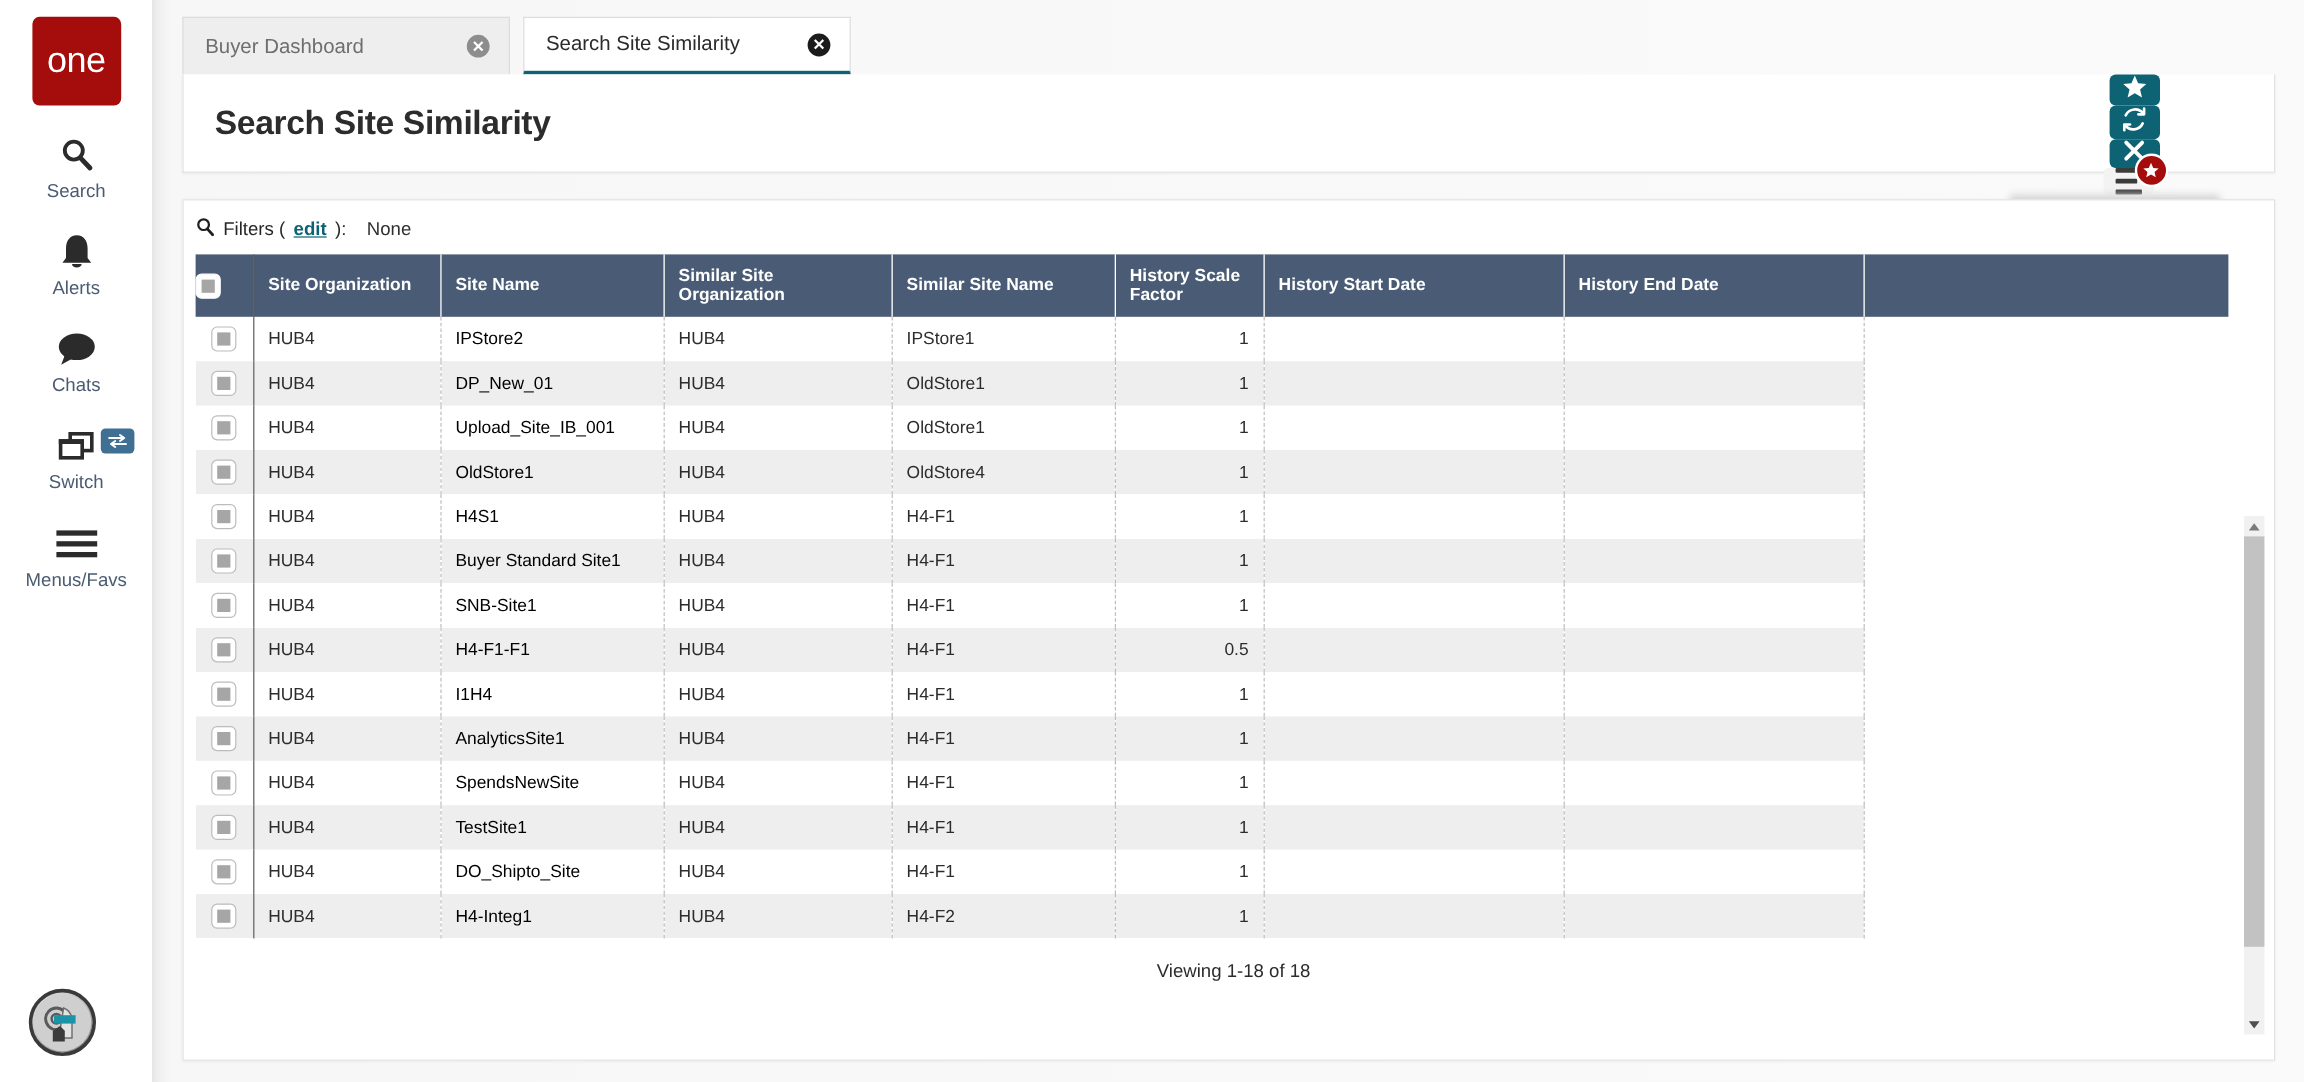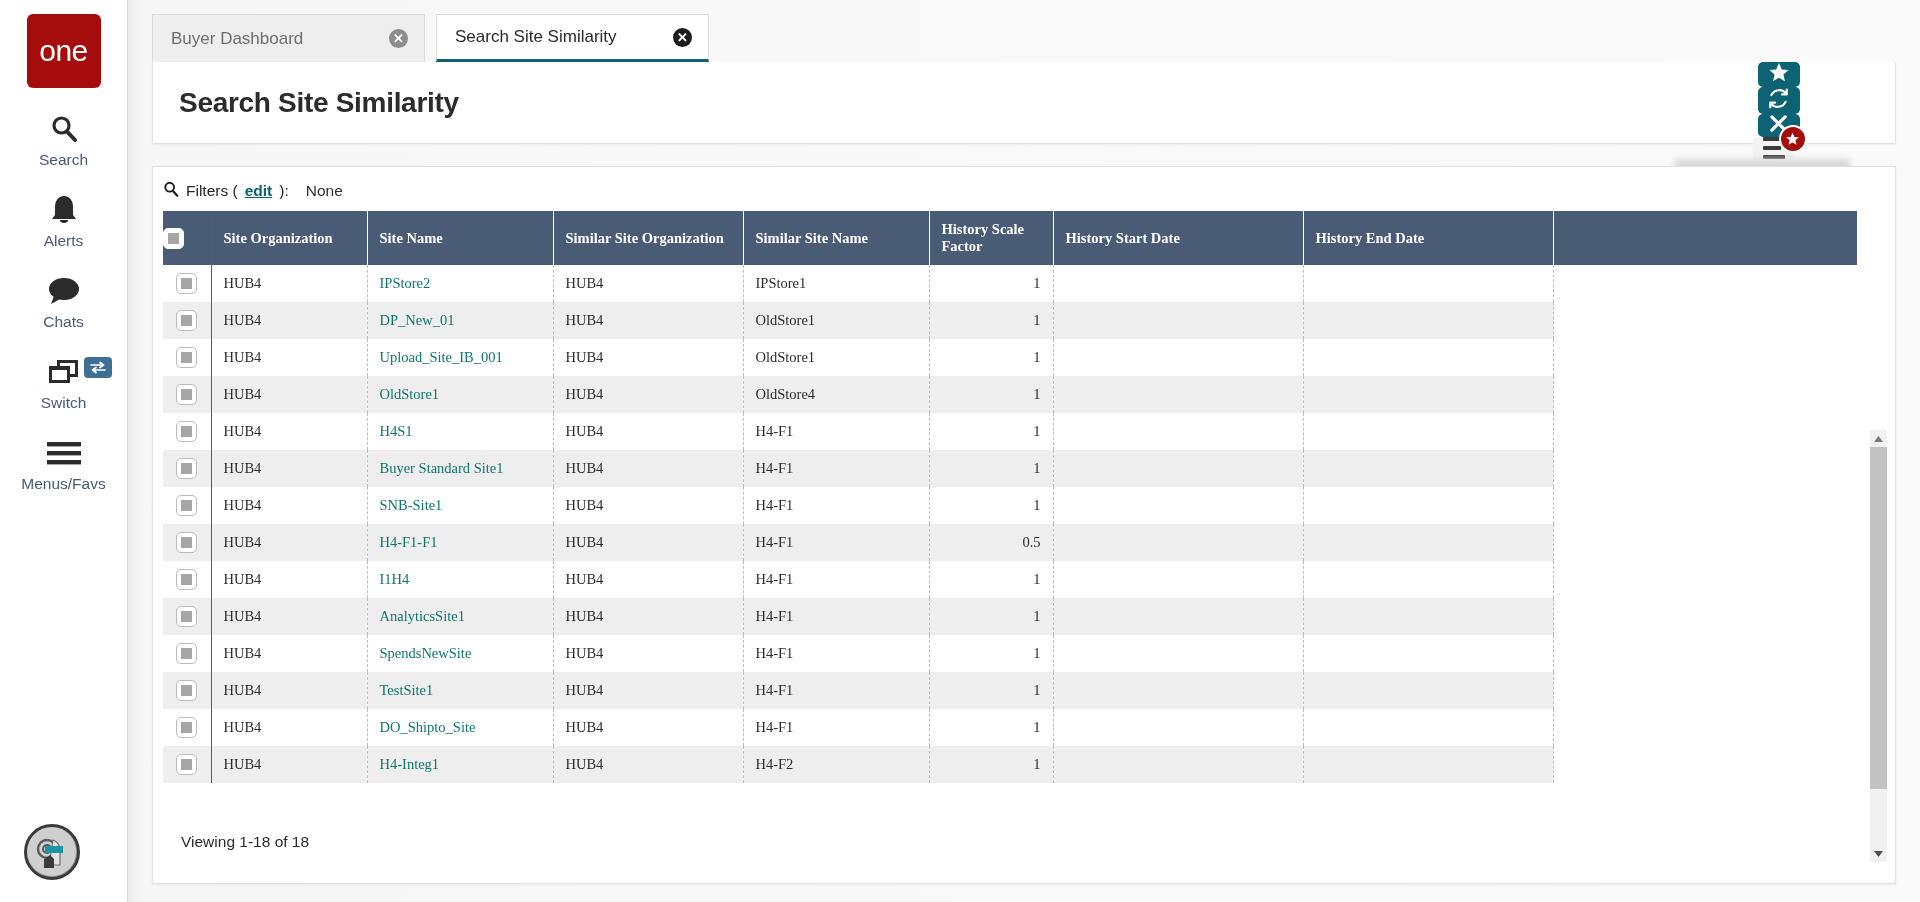--- a/index.html
+++ b/index.html
@@ -153,40 +153,40 @@
   }
   .filters-row {
     display: flex; align-items: center; gap: 7px;
     padding: 14px 0 10px 10px; font-size: 15.5px; color: #262626;
   }
   .filters-label { font-weight: normal; }
   .filters-edit { color: #0d6274; text-decoration: underline; font-weight: bold; cursor: pointer; }
   .filters-value { margin-left: 10px; color: #2f2f2f; font-weight: normal; }
 
   .grid-wrap { position: relative; margin: 0 8px 0 10px; }
-  table.grid { border-collapse: collapse; width: 1694px; table-layout: fixed; font-family: Liberation Serif, serif; }
+  table.grid { border-collapse: collapse; width: 1694px; table-layout: fixed; }
   table.grid thead th {
     background: #4a5c75; color: #ffffff;
     font-size: 14.5px; font-weight: bold; text-align: left;
     padding: 10px 12px; vertical-align: middle;
     border-right: 1px solid #ffffff; height: 50px;
   }
   table.grid thead th.last-col { border-right: none; }
   table.grid thead th.num { text-align: left; }
   table.grid tbody td {
     font-size: 14.5px; color: #2c2c2c; padding: 8px 12px; height: 37px;
     border-right: 1px dashed #bdbdbd; vertical-align: middle;
     white-space: nowrap; overflow: hidden; text-overflow: ellipsis;
   }
   table.grid tbody td.last-col { border-right: none; }
   table.grid tbody tr.odd td { background: #ffffff; }
   table.grid tbody tr.even td { background: #eeeeee; }
   table.grid tbody tr td.filler { background: #ffffff !important; border-right:none; }
   td.num { text-align: right; padding-right: 14px; }
-  .cell-link { color: #0f766e; cursor: pointer; }
+  .cell-link { color: #000000; cursor: pointer; }
   .chk-cell { width: 48px; padding: 0 !important; text-align: center;
               border-right: 1px solid #5b5b5b !important; }
   .chk {
     width: 21px; height: 21px; border-radius: 5px; border: 1px solid #bcbcbc;
     background: #fff; display: inline-flex; align-items: center; justify-content: center;
     cursor: pointer;
   }
   .chk i { width: 11px; height: 11px; background: #a6a6a6; display: block; }
   th .chk { border-color: #ffffff; }
 
@@ -197,21 +197,21 @@
   }
   .vs-arrow { width: 17px; height: 17px; display:flex; align-items:center; justify-content:center; cursor: pointer;}
   .vs-track { flex: 1 1 auto; width: 17px; position: relative; }
   .vs-thumb {
     position: absolute; top: 0; left: 0; width: 17px; height: 342px;
     background: #c2c2c2; cursor: pointer;
   }
 
   .footer-bar {
     position: absolute; left: 0; right: 0; bottom: 0; height: 82px;
-    display: flex; align-items: center; padding: 0 20px 0 28px;
+    display: flex; align-items: center; padding: 0 20px 0 28px; flex-direction: column;
   }
   .viewing-text { font-size: 15.5px; color: #2c2c2c; }
   .footer-btns { margin-left: auto; display: flex; align-items: center; gap: 6px; }
   .btn-primary {
     background: #0d6274; color: #fff; font-size: 16px;
     padding: 10px 16px; border: none; border-radius: 3px; cursor: pointer;
     font-family: "Liberation Sans", sans-serif;
   }
   .btn-muted {
     background: #86aab3; color: #ffffff; font-size: 16px;

